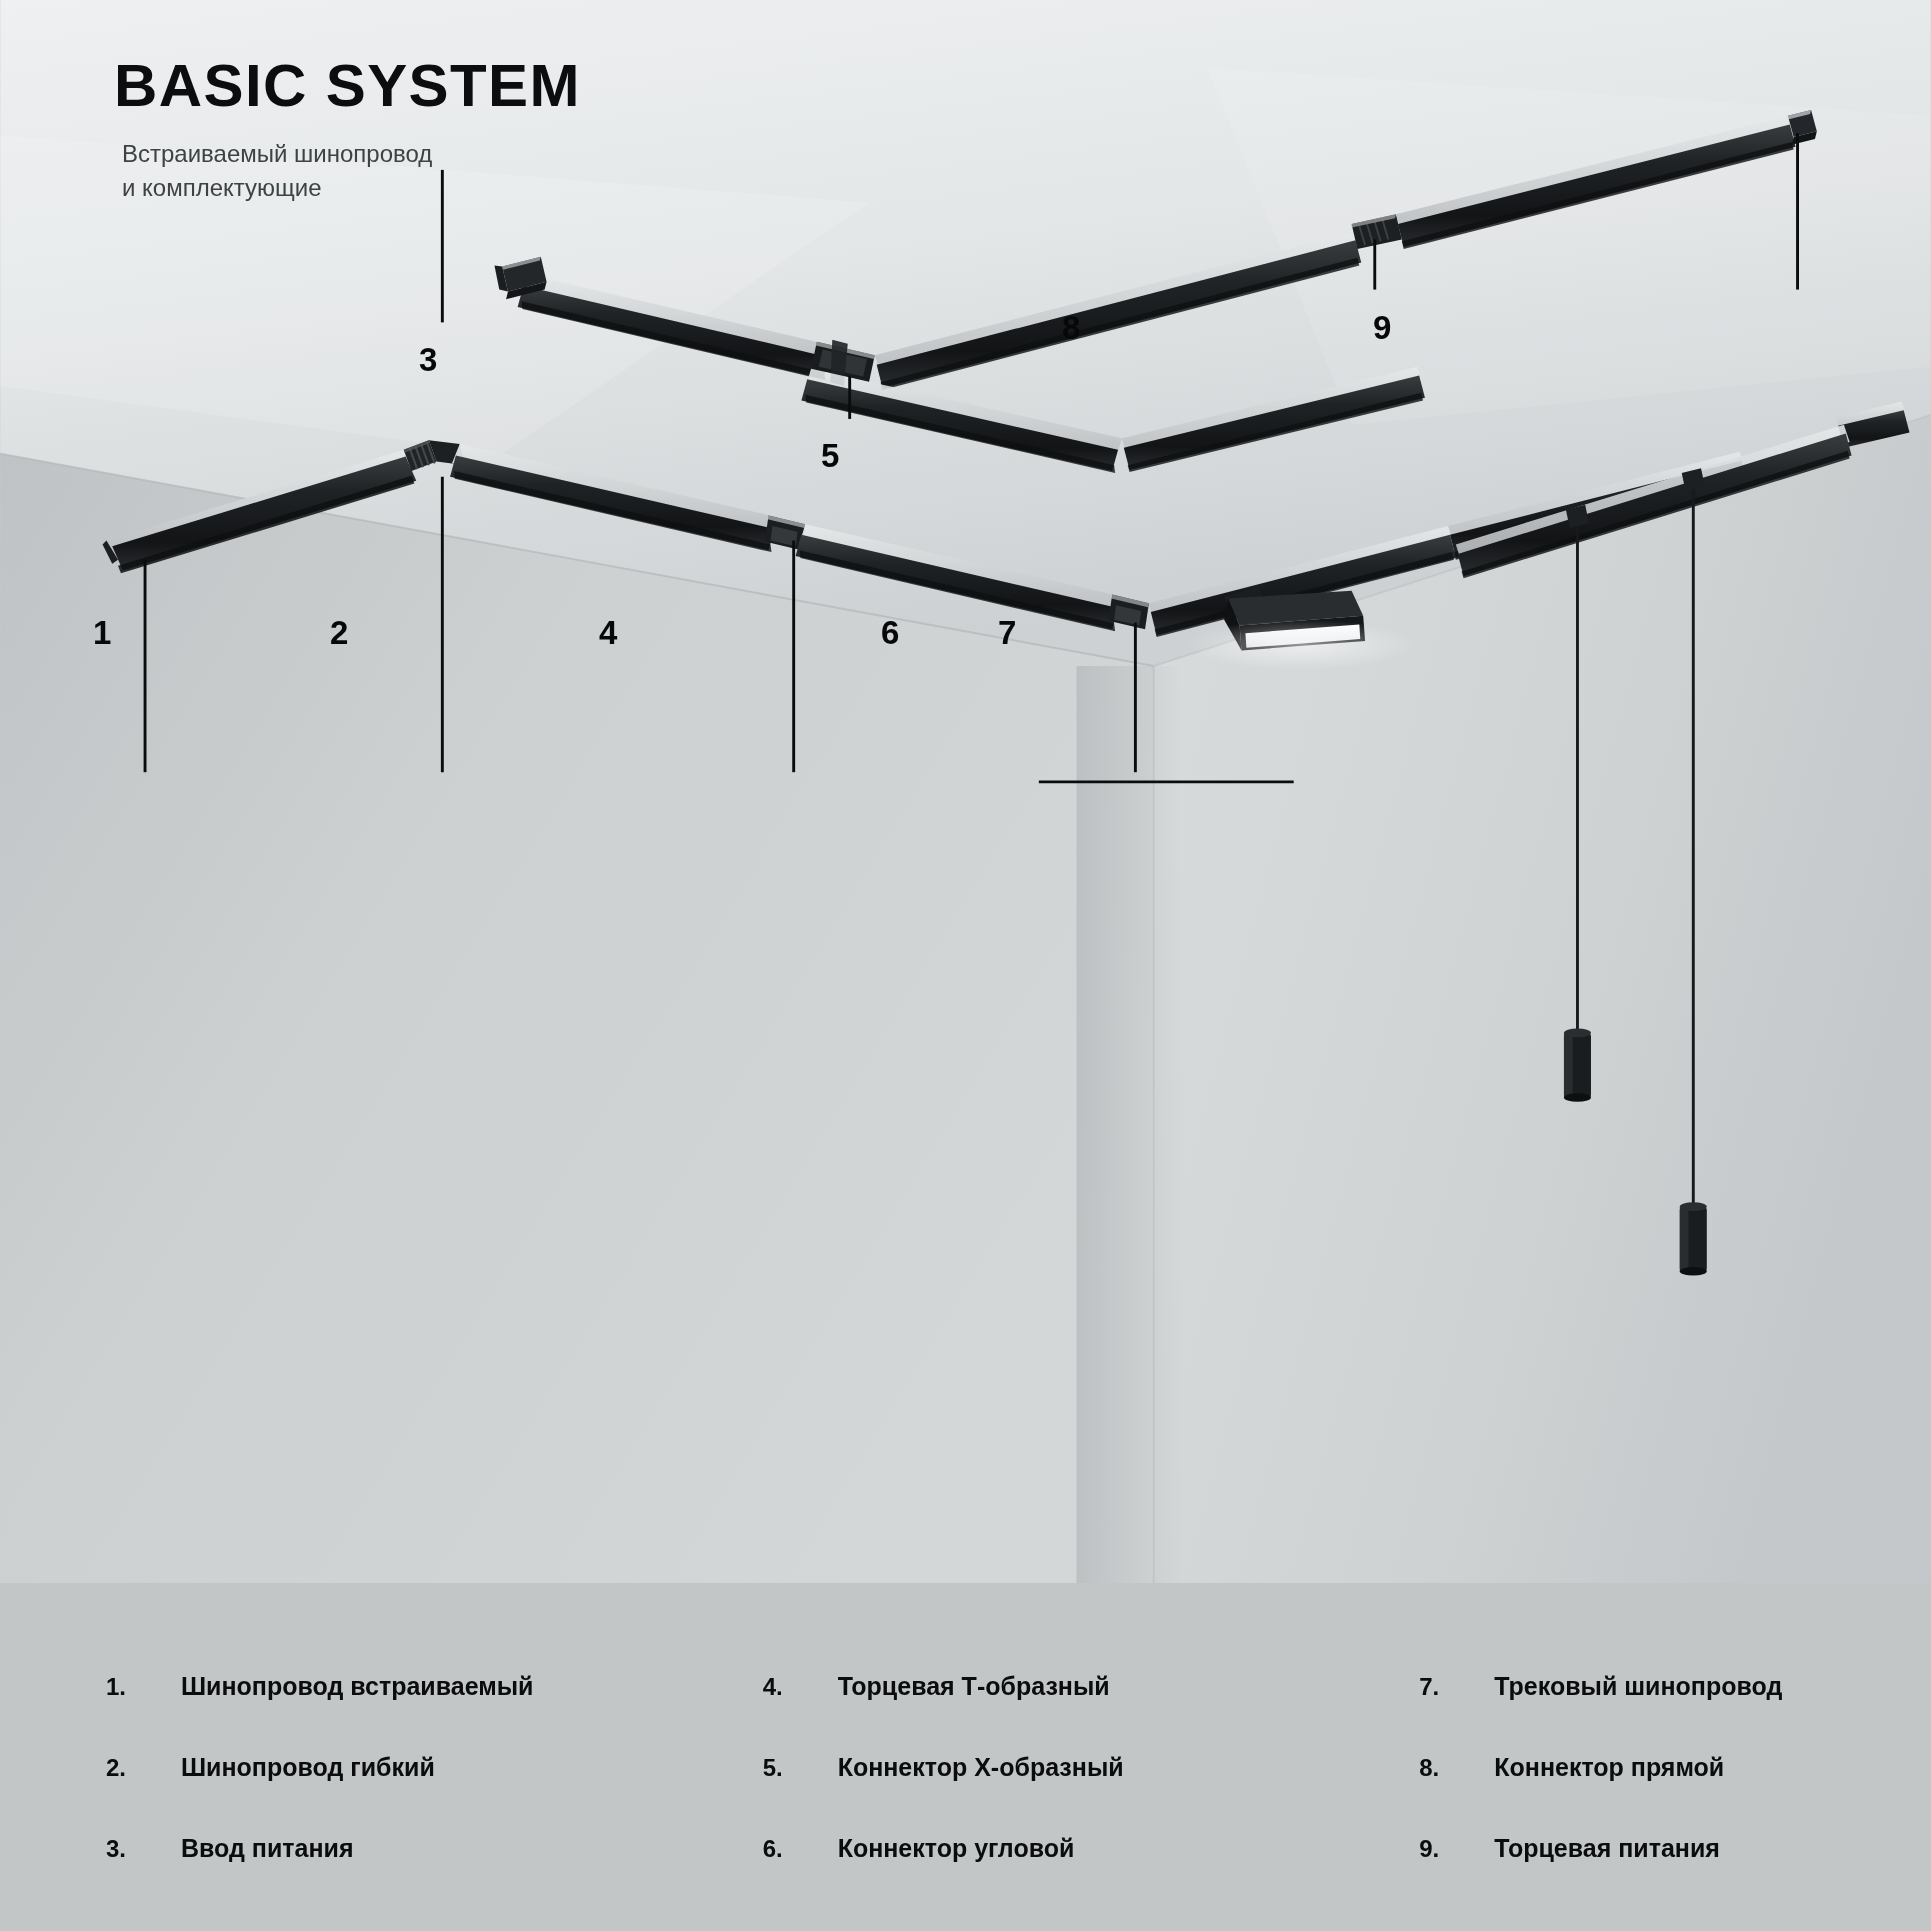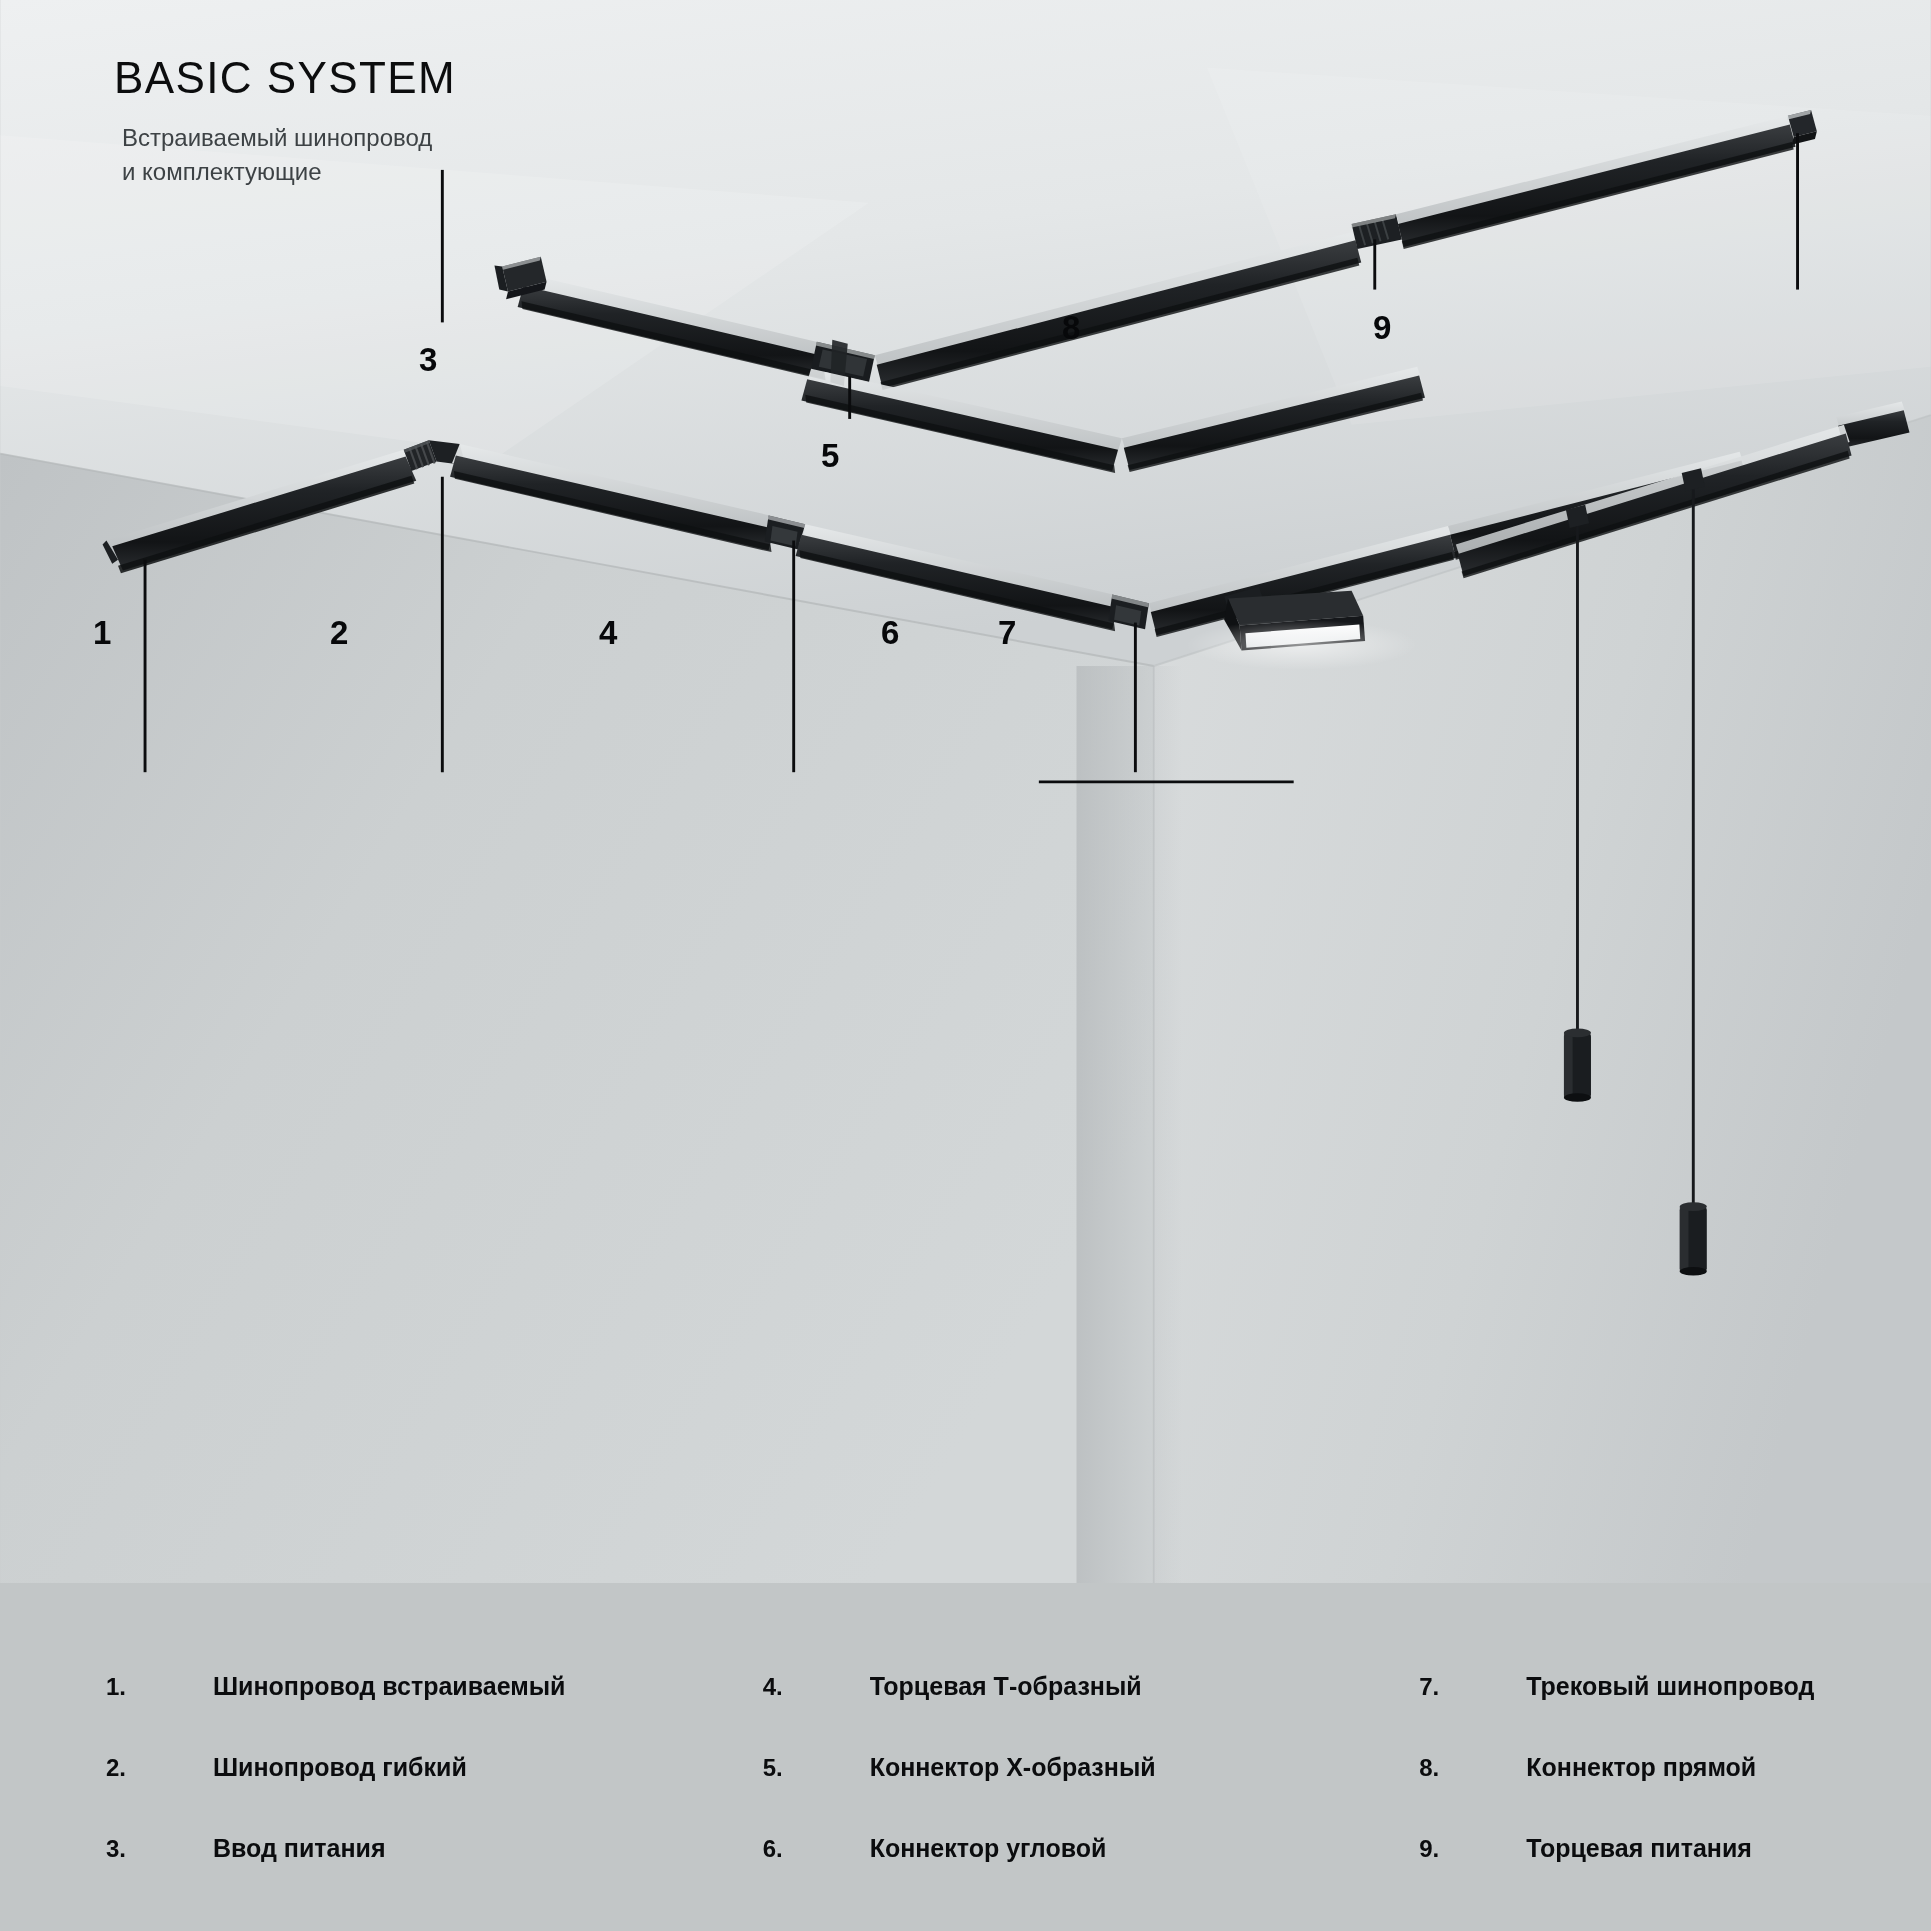--- a/index.html
+++ b/index.html
@@ -11,21 +11,21 @@
   }
   .page{position:relative;width:1931px;height:1931px;}
 
   
   .scene{position:absolute;left:0;top:0;width:1931px;height:1583px;overflow:hidden;}
   .scene svg{display:block;}
 
   
   .header{position:absolute;left:114px;top:56px;z-index:40;}
   .title{
-    font-size:44px;font-weight:normal;letter-spacing:1.4px;
+    font-size:60px;font-weight:bold;letter-spacing:1.4px;
     color:#0c0d0e;line-height:1;margin:0;white-space:nowrap;
   }
   .subtitle{
     margin:21px 0 0 8px;font-size:24px;line-height:1.42;
     color:#3d4245;font-weight:400;white-space:pre-line;
   }
 
   
   .callout{
     position:absolute;z-index:35;
@@ -45,21 +45,21 @@
   .legend-col{width:657px;}
   .legend-col.c2{width:657px;}
   .legend-col.c3{width:425px;}
   .legend-row{display:flex;align-items:baseline;margin-bottom:52px;}
   .legend-row:last-child{margin-bottom:0;}
   .legend-num{
     width:75px;flex:0 0 75px;
     font-size:24px;font-weight:bold;color:#0b0c0e;
   }
   .legend-label{
-    font-size:25px;font-weight:bold;color:#0b0c0e;white-space:nowrap;margin-left:32px;
+    font-size:25px;font-weight:bold;color:#0b0c0e;white-space:nowrap;
   }
 </style>
 </head>
 <body>
 
 <div class="page">
 
   <div class="scene">
     <svg width="1931" height="1583" viewBox="0 0 2000 1640" xmlns="http://www.w3.org/2000/svg">
       <defs>

